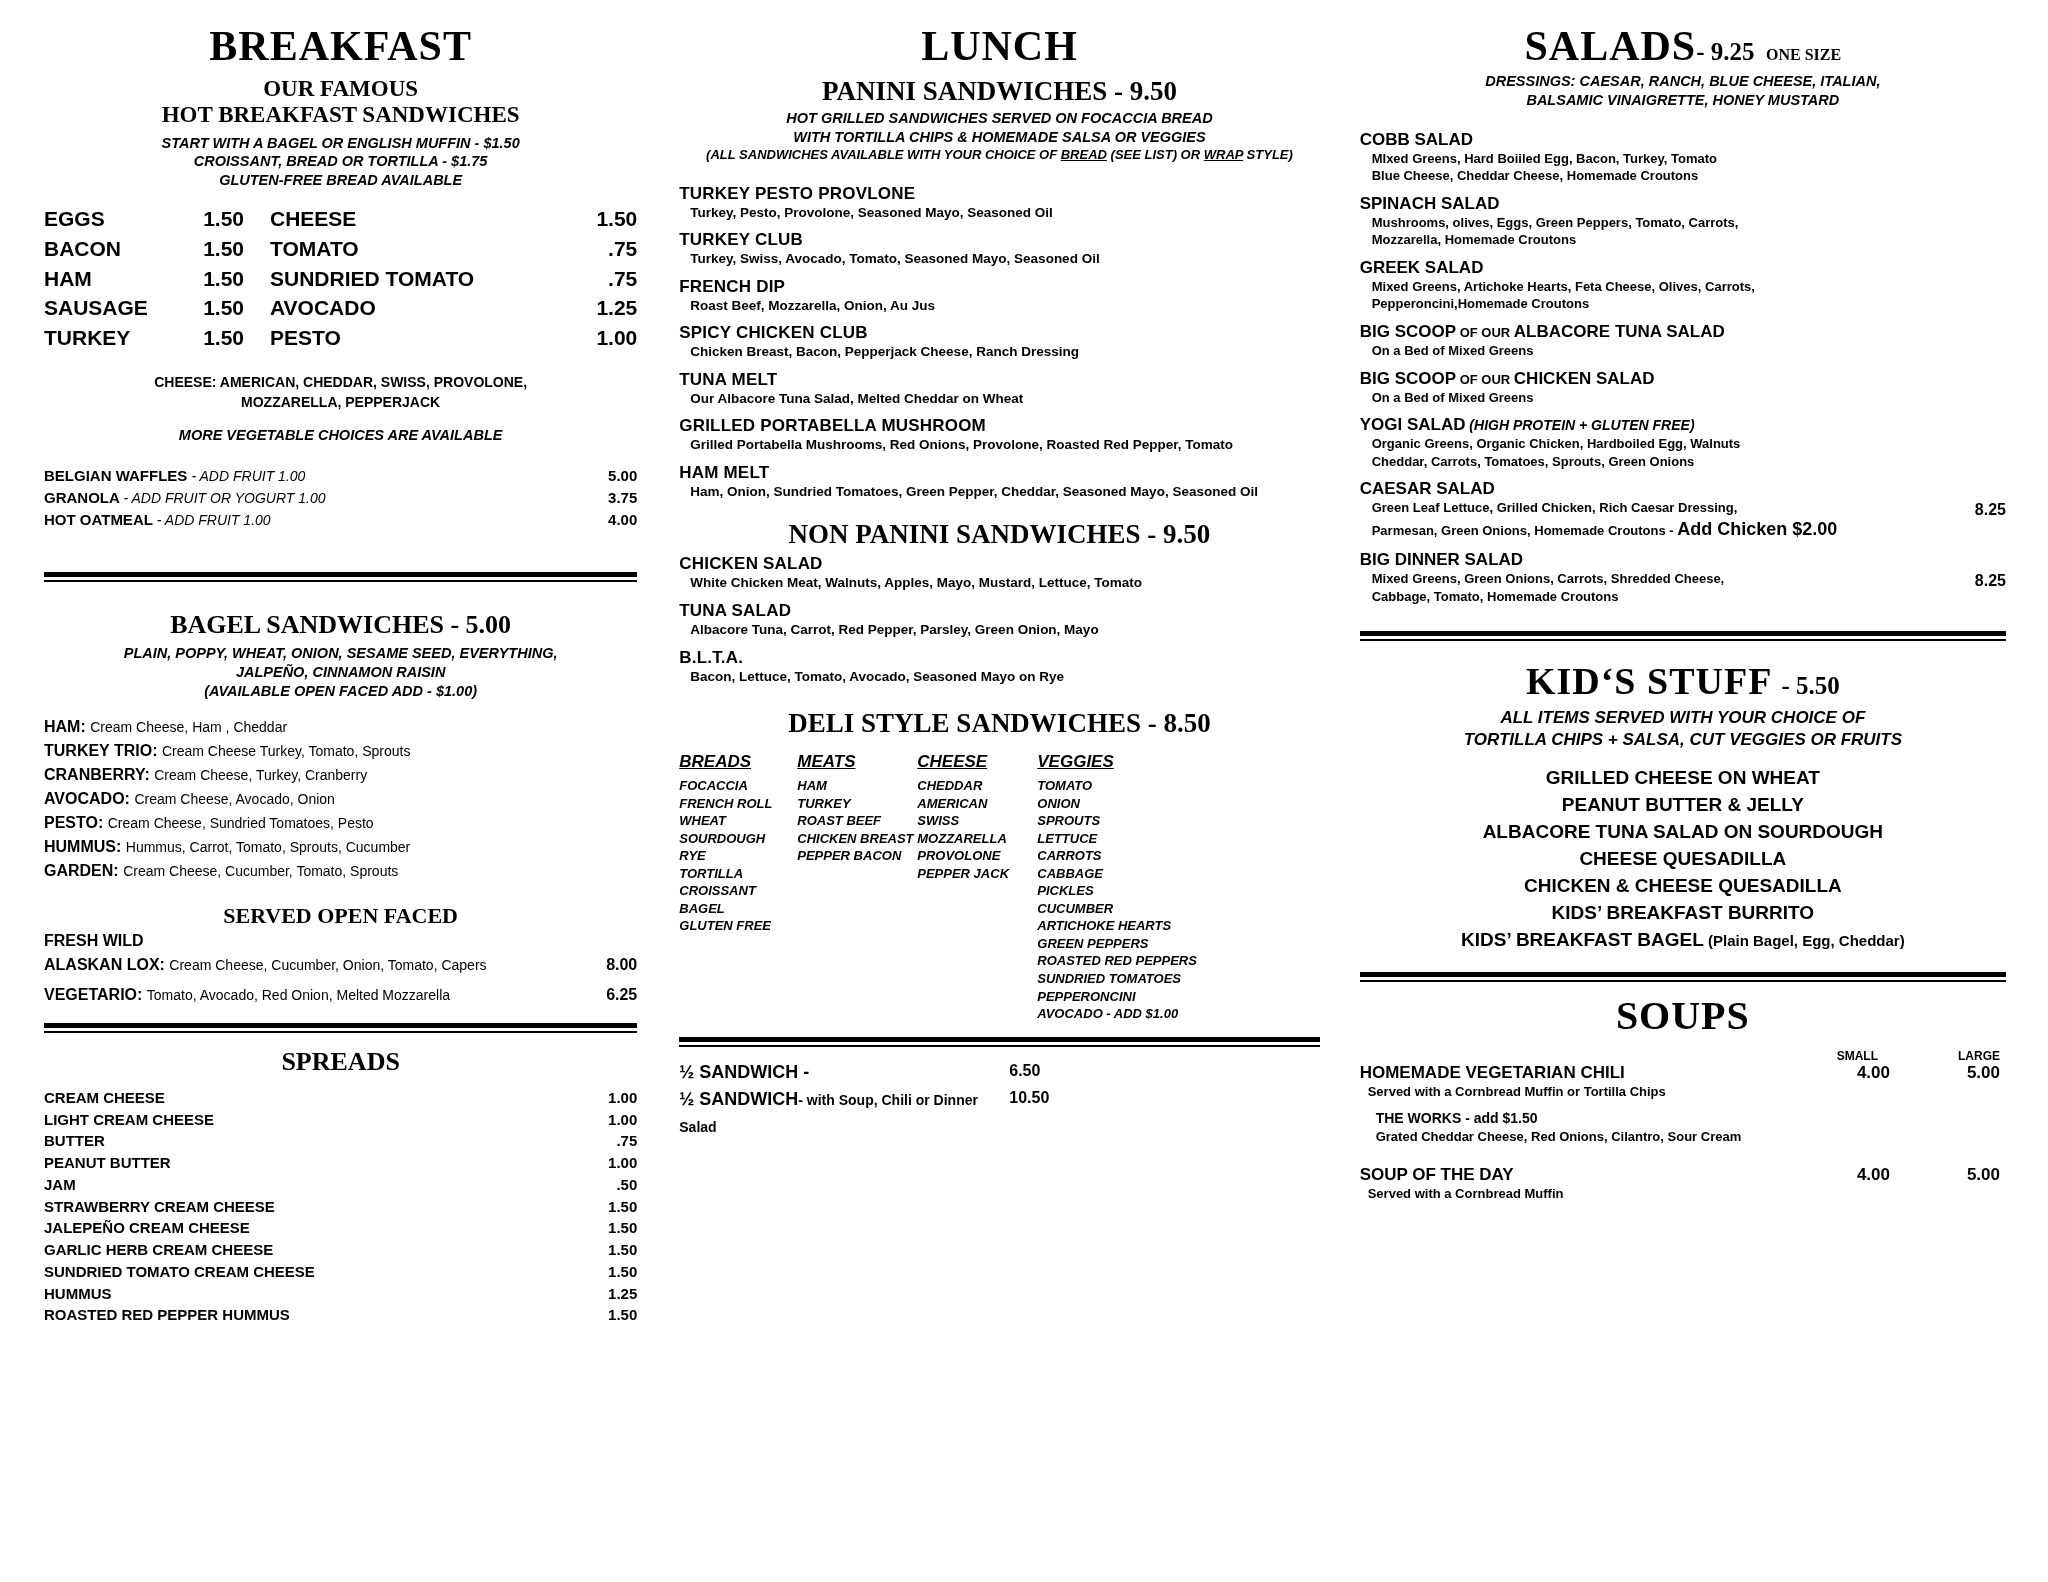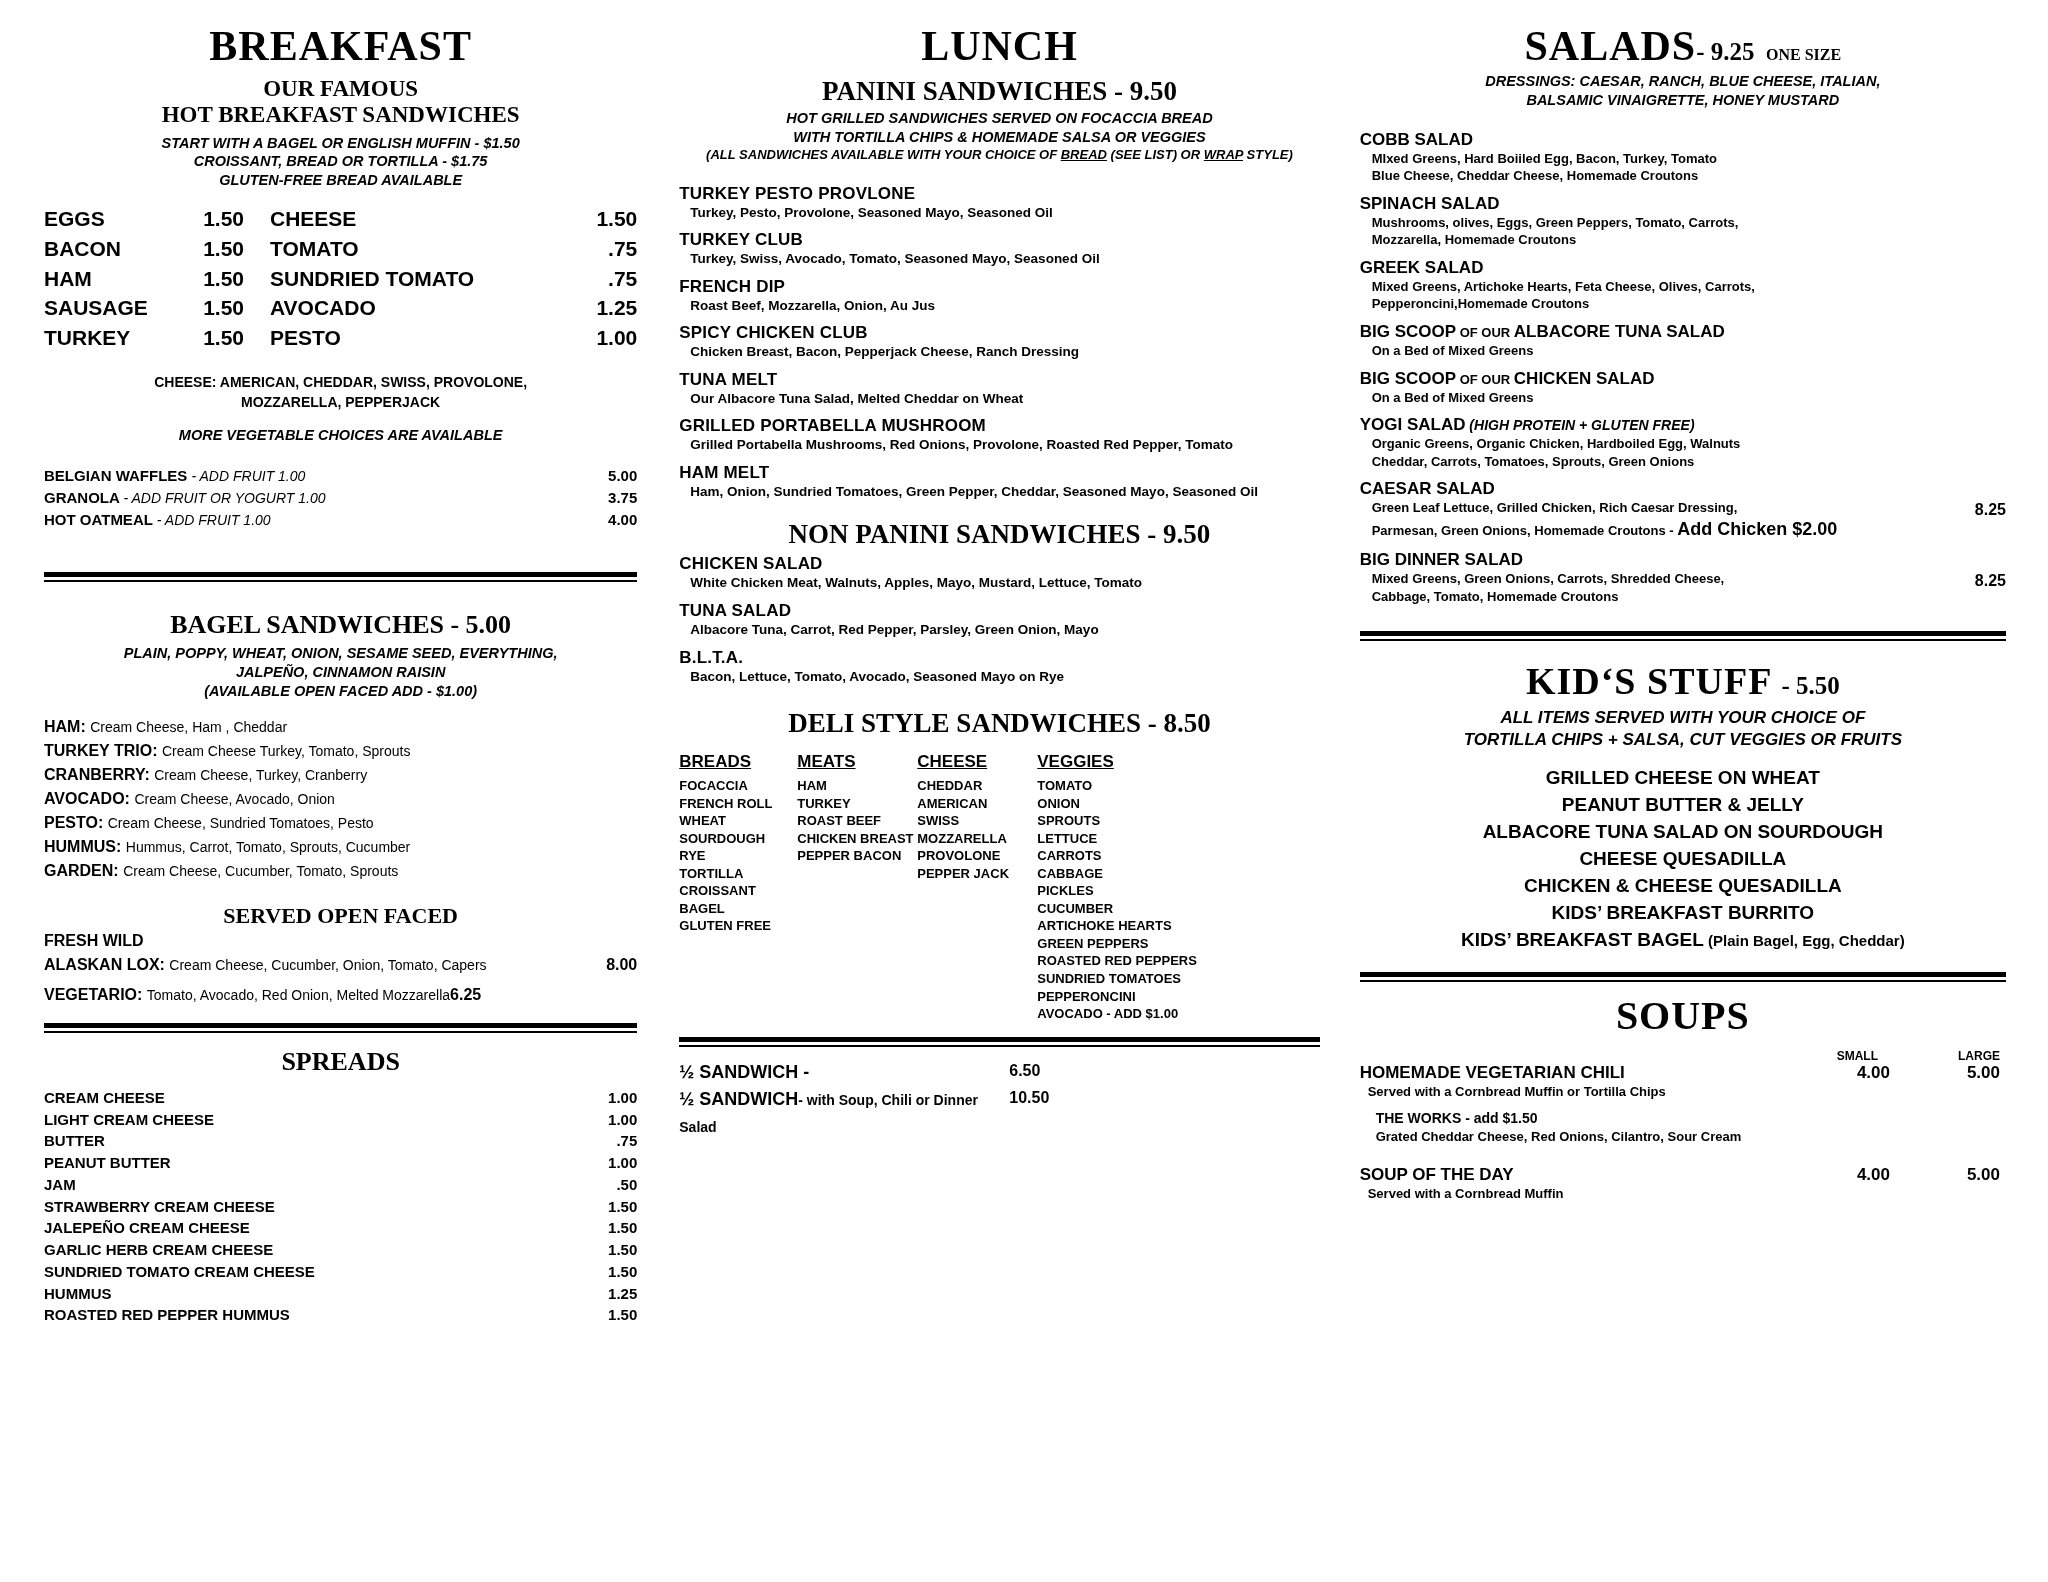--- a/index.html
+++ b/index.html
@@ -82,21 +82,21 @@
 
   
   .sal{margin-bottom:9px;position:relative;}
   .sal .hd{font-size:17px;font-weight:bold;}
   .sal .hd .sm{font-size:13px;}
   .sal .hd .it{font-style:italic;font-size:14px;}
   .sal .ds{font-size:13px;padding-left:12px;line-height:1.35;font-weight:bold;}
   .sal .pr{position:absolute;right:0;font-size:16px;font-weight:bold;}
 
   
-  .deli{display:grid;grid-template-columns:118px 120px 120px 1fr;font-size:13px;font-weight:bold;line-height:1.35;}
+  .deli{display:grid;grid-template-columns:118px 120px 120px 1fr;font-size:13px;font-weight:bold;line-height:1.35;font-style:italic;}
   .deli .h{font-size:17px;font-weight:bold;text-decoration:underline;padding-bottom:3px;}
 
   
   .kidline{text-align:center;font-size:19px;font-weight:bold;line-height:1.42;}
   .kidline .sm{font-size:15px;font-weight:bold;}
 
   
   .soup-h{display:flex;justify-content:flex-end;font-size:12px;font-weight:bold;gap:80px;padding-right:6px;}
   .soup-row{position:relative;margin-bottom:4px;}
   .soup-row .nm{font-size:17px;font-weight:bold;}
@@ -209,21 +209,21 @@
     <div style="position:relative">
       <div class="itemline">
         <div>FRESH WILD</div>
         <div style="display:flex;justify-content:space-between">
           <div><span>ALASKAN LOX:</span> <span class="desc">Cream Cheese, Cucumber, Onion, Tomato, Capers</span></div>
           <div style="font-size:16px">8.00</div>
         </div>
       </div>
       <div class="spacer6"></div>
       <div class="itemline">
-        <div style="display:flex;justify-content:flex-start">
+        <div style="display:flex;justify-content:space-between">
           <div><span>VEGETARIO:</span> <span class="desc">Tomato, Avocado, Red Onion, Melted Mozzarella</span></div>
           <div style="font-size:16px">6.25</div>
         </div>
       </div>
     </div>
 
     <div class="dblrule" style="margin-top:16px;margin-bottom:14px">
         <div class="r1"></div>
         <div class="r2"></div>
       </div>

